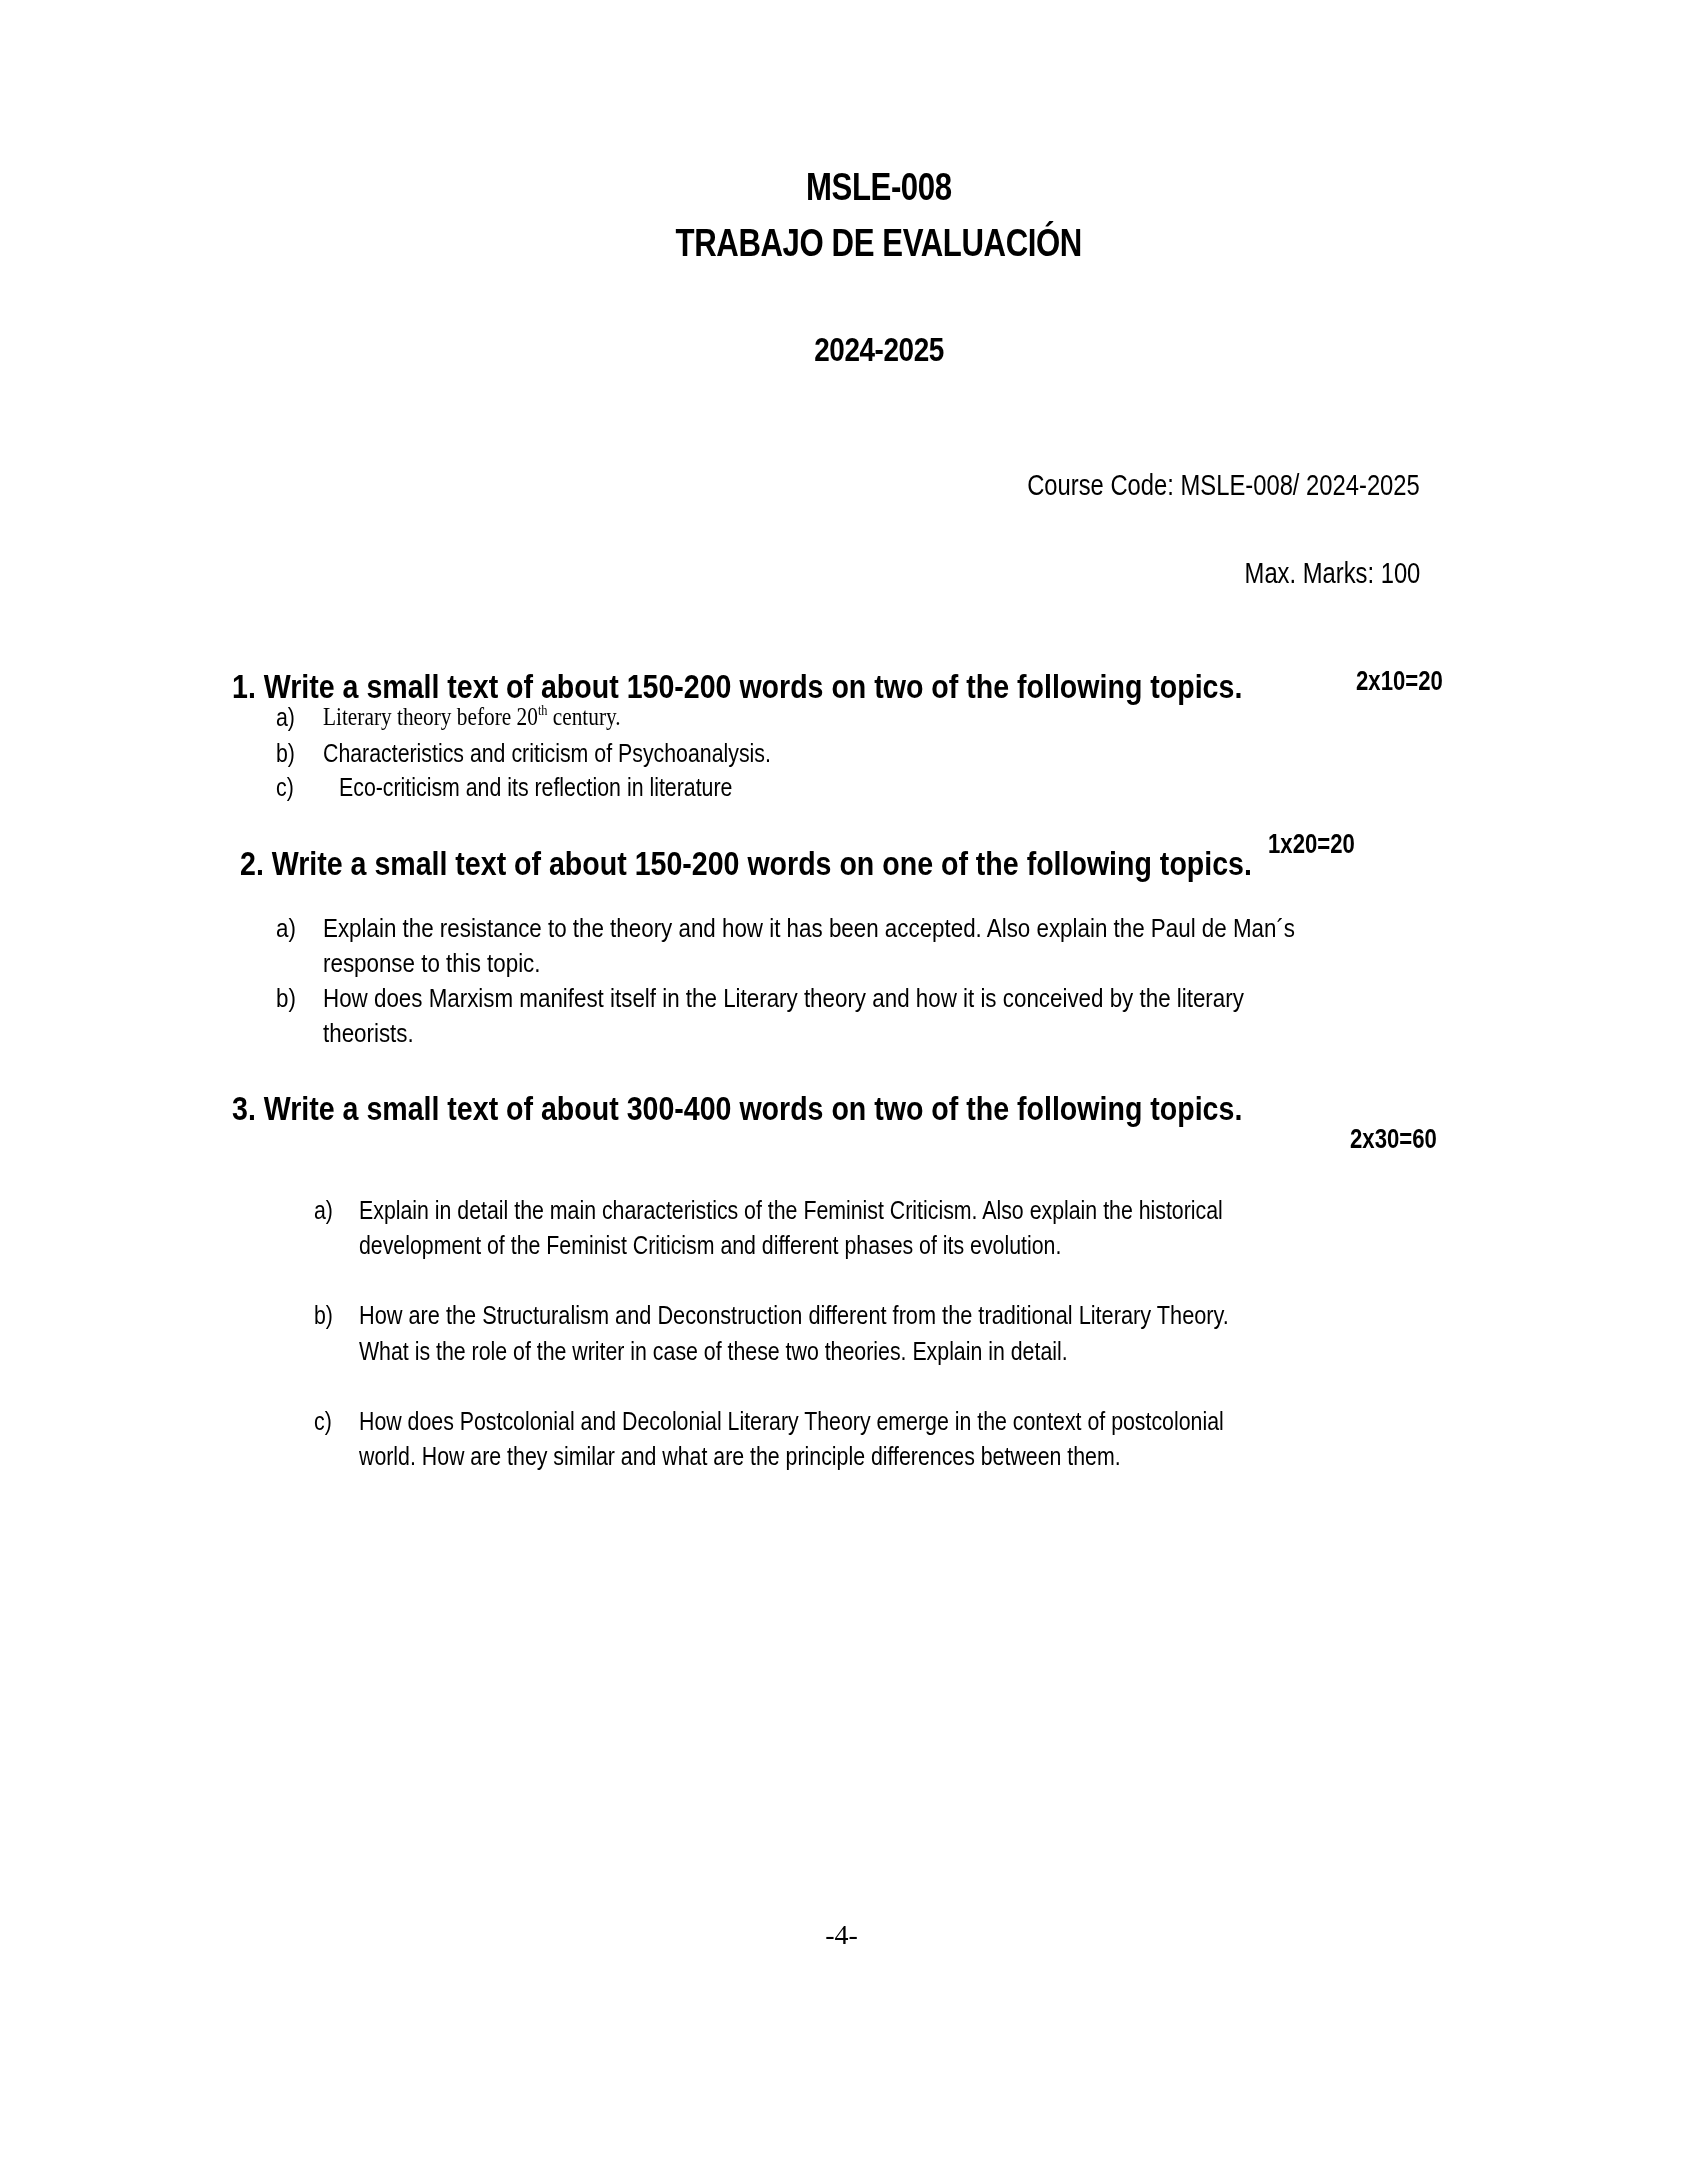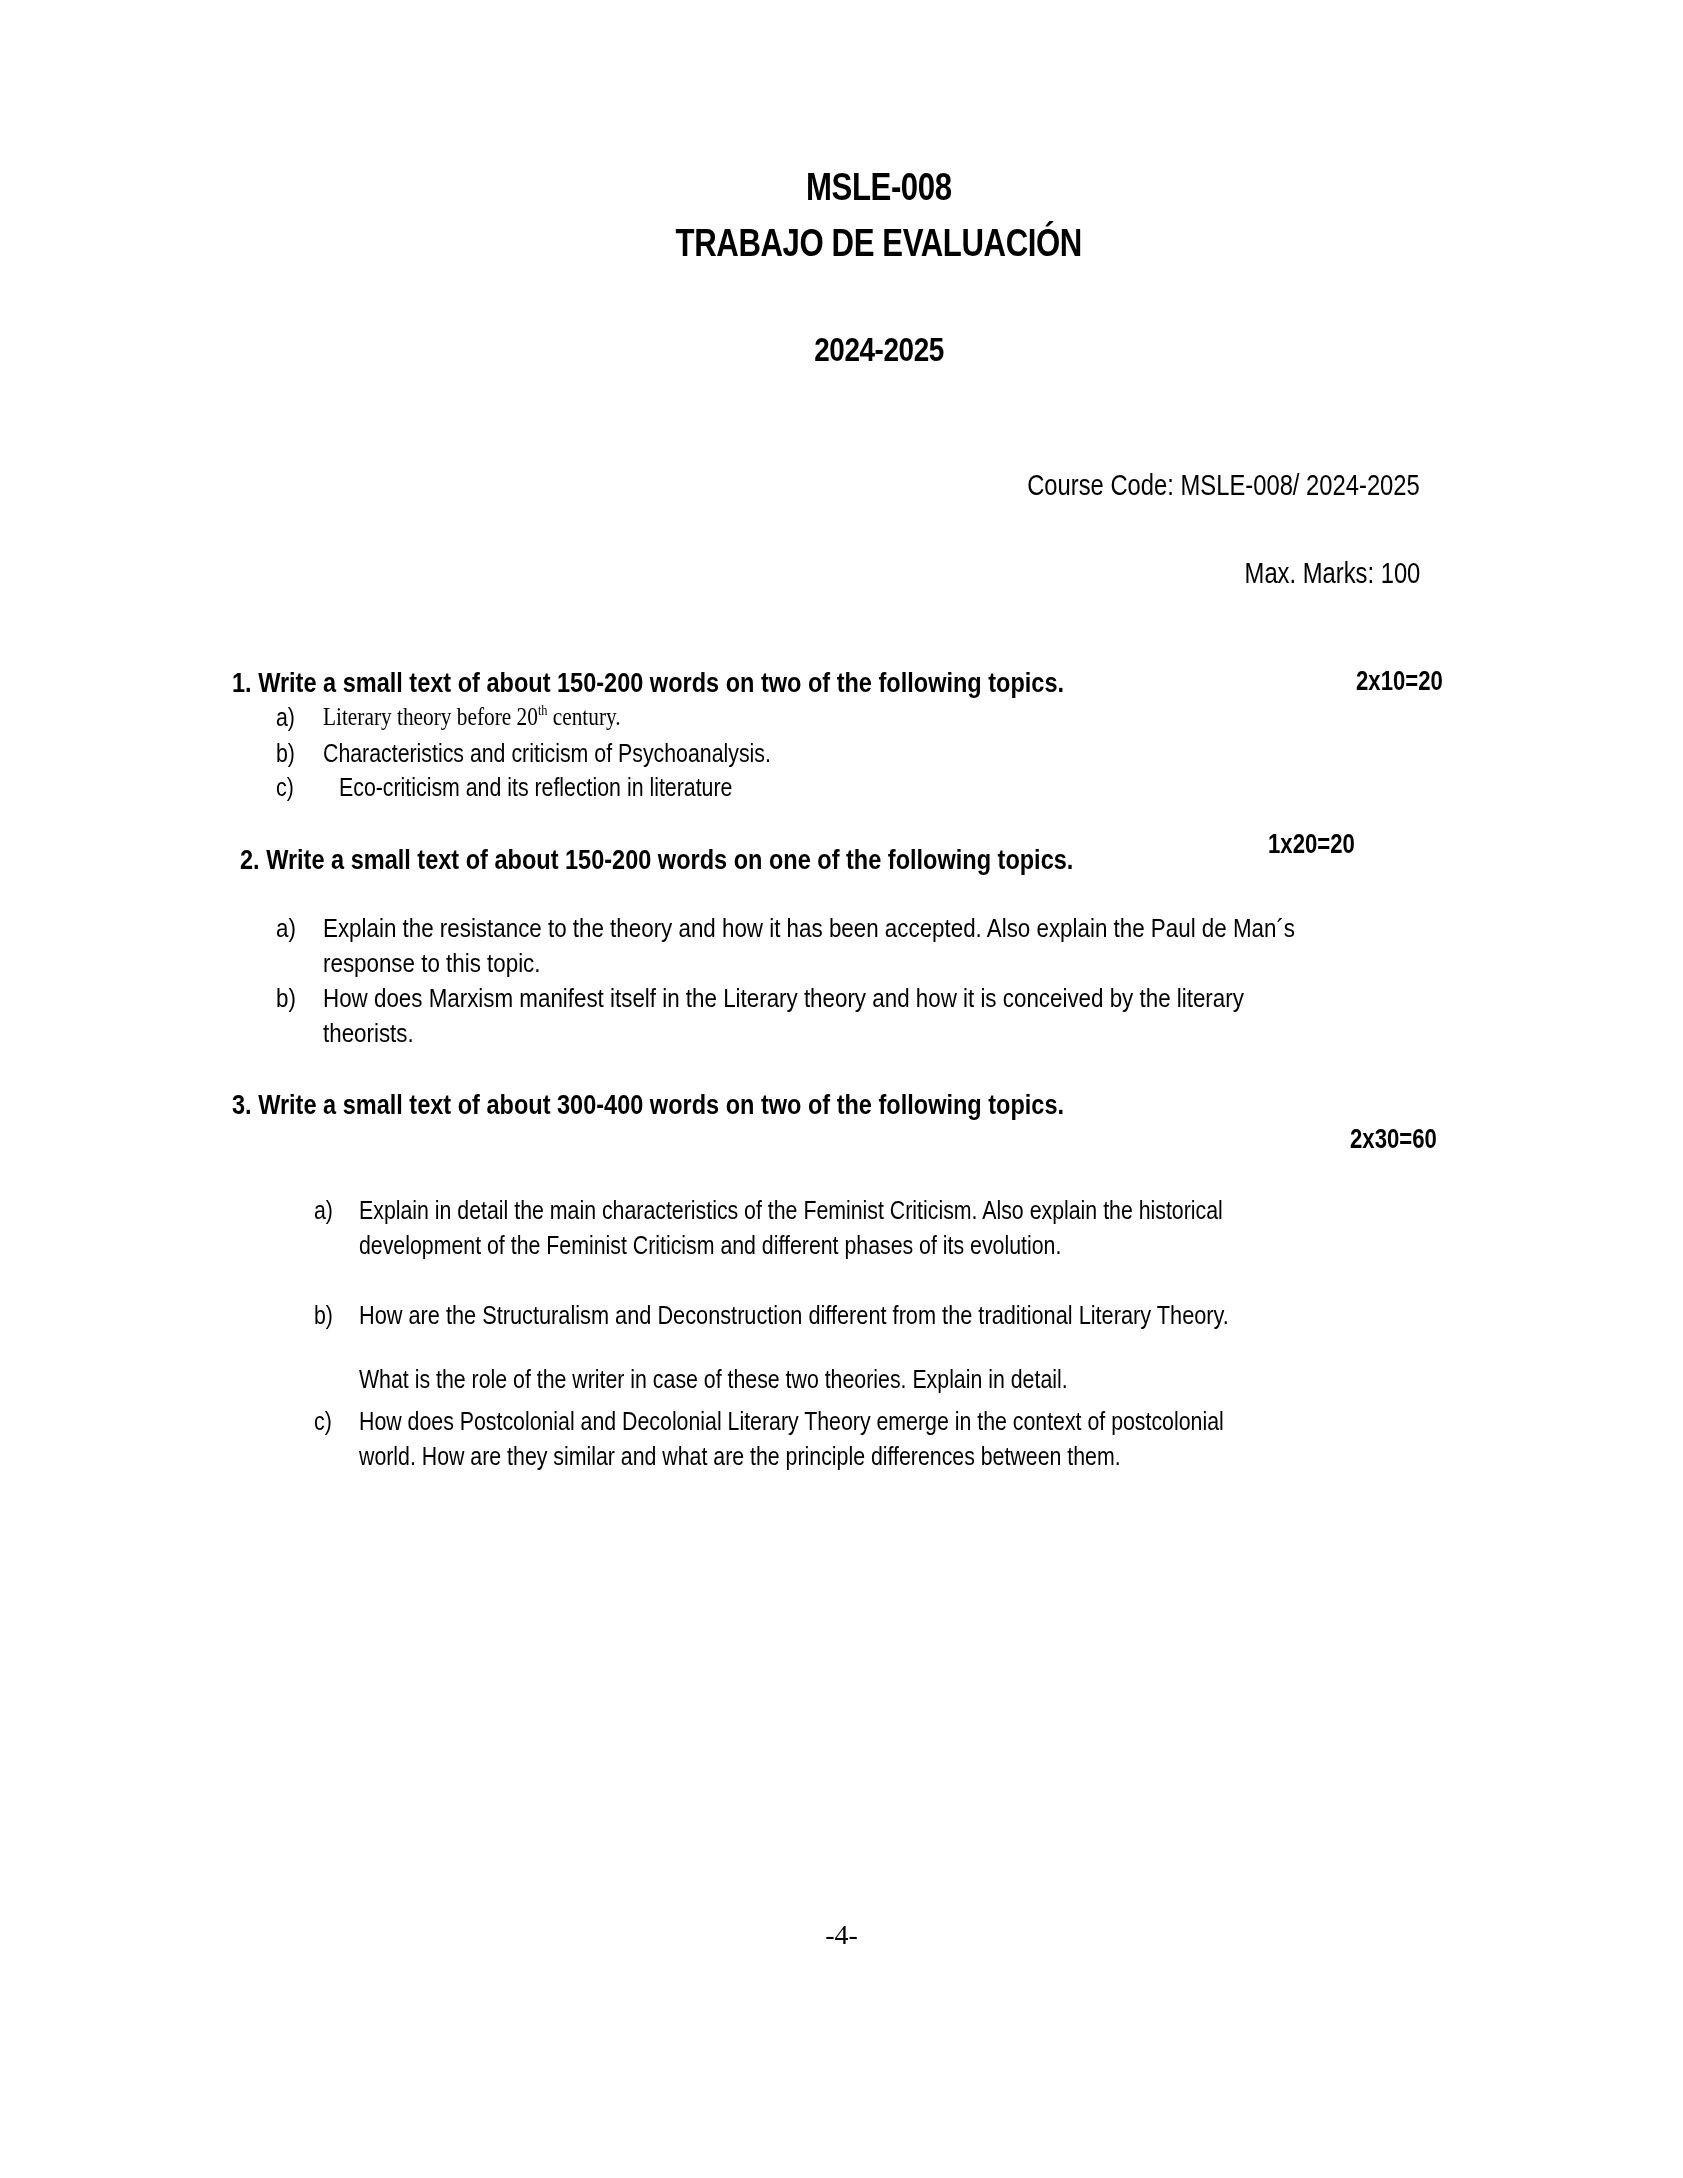--- a/index.html
+++ b/index.html
@@ -12,21 +12,21 @@
     .title {
       left: 0; width: 1758px; text-align: center;
       font-weight: bold; font-size: 38px; letter-spacing: -0.5px;
     }
     .title span { display: inline-block; transform: scaleX(0.82); }
     .hdr-right {
       font-weight: normal; font-size: 29px; text-align: center;
     }
     .hdr-right span { display: inline-block; transform: scaleX(0.82); transform-origin: right center; }
     .q {
-      font-weight: bold; font-size: 28px; left: 232px;
+      font-weight: bold; font-size: 34px; left: 232px;
     }
     .q span.t { display: inline-block; transform: scaleX(0.84); transform-origin: left center; }
     .marks { font-weight: bold; font-size: 27px; text-align: right; }
     .item { font-size: 26px; }
     .item .lbl, .item .txt { position: absolute; white-space: nowrap; }
     .cond { display: inline-block; transform: scaleX(0.82); transform-origin: left center; }
     .cond2 { display: inline-block; transform: scaleX(0.86); transform-origin: left center; }
     sup { font-size: 15px; vertical-align: 10px; line-height: 0; }
     .pagenum {
       left: 0; width: 1683px; text-align: center;
@@ -77,21 +77,21 @@
 <div class="abs marks" style="top:1124px; right:246px;"><span class="cond" style="transform-origin:right center;">2x30=60</span></div>
 
 <div class="abs item" style="top:1195px; left:0;">
   <span class="lbl" style="left:314px;"><span class="cond">a)</span></span>
   <span class="txt" style="left:359px;"><span class="cond">Explain in detail the main characteristics of the Feminist Criticism. Also explain the historical</span></span>
   <span class="txt" style="left:359px; top:35px;"><span class="cond">development of the Feminist Criticism and different phases of its evolution.</span></span>
 </div>
 <div class="abs item" style="top:1300px; left:0;">
   <span class="lbl" style="left:314px;"><span class="cond">b)</span></span>
   <span class="txt" style="left:359px;"><span class="cond" style="transform:scaleX(0.836);">How are the Structuralism and Deconstruction different from the traditional Literary Theory.</span></span>
-  <span class="txt" style="left:359px; top:36px;margin-top:28px;"><span class="cond">What is the role of the writer in case of these two theories. Explain in detail.</span></span>
+  <span class="txt" style="left:359px; top:36px;"><span class="cond">What is the role of the writer in case of these two theories. Explain in detail.</span></span>
 </div>
 <div class="abs item" style="top:1406px; left:0;">
   <span class="lbl" style="left:314px;"><span class="cond">c)</span></span>
   <span class="txt" style="left:359px;"><span class="cond">How does Postcolonial and Decolonial Literary Theory emerge in the context of postcolonial</span></span>
   <span class="txt" style="left:359px; top:35px;"><span class="cond">world. How are they similar and what are the principle differences between them.</span></span>
 </div>
 
 <div class="abs pagenum" style="top:1919px;">-4-</div>
 
 

